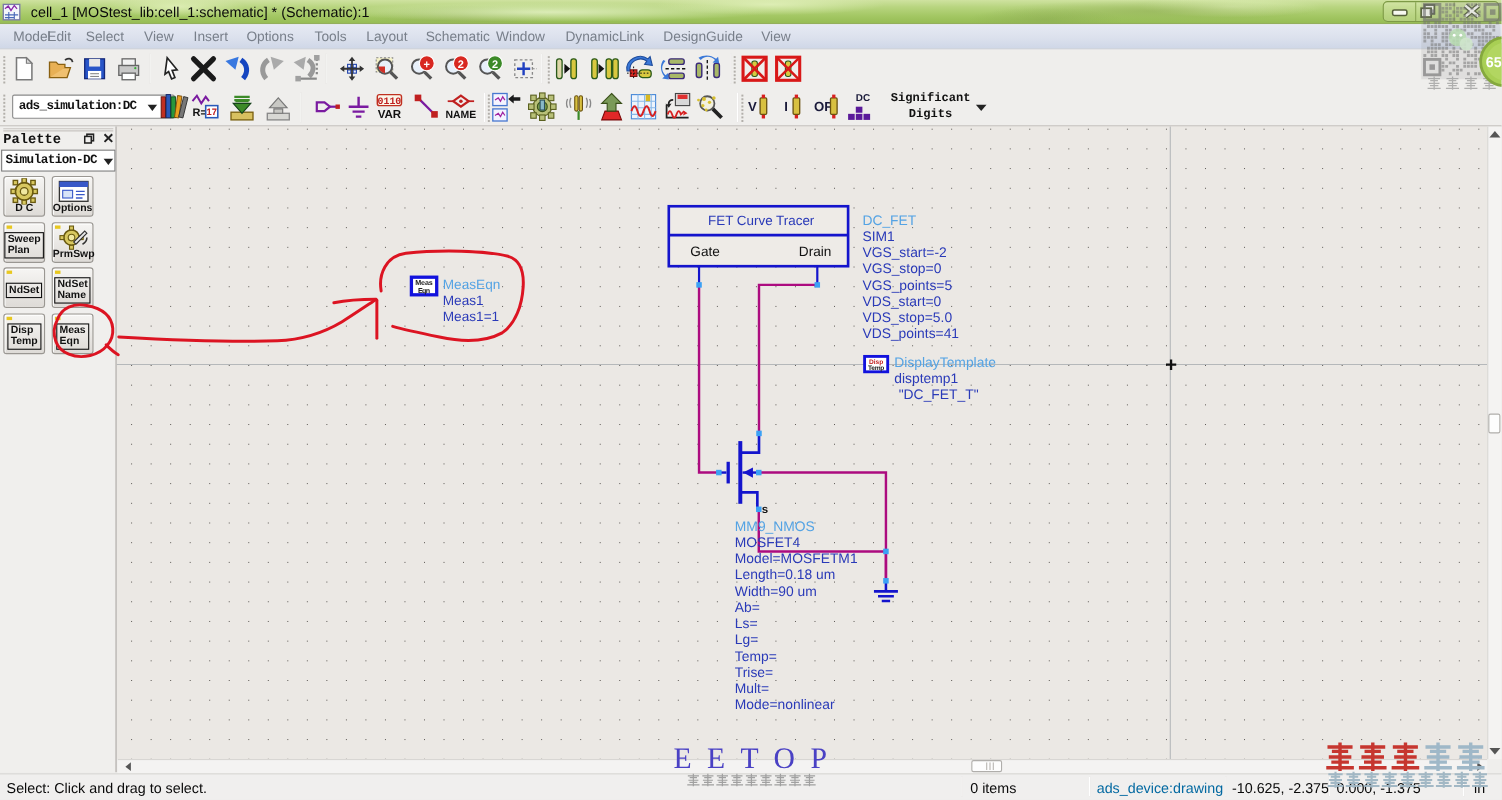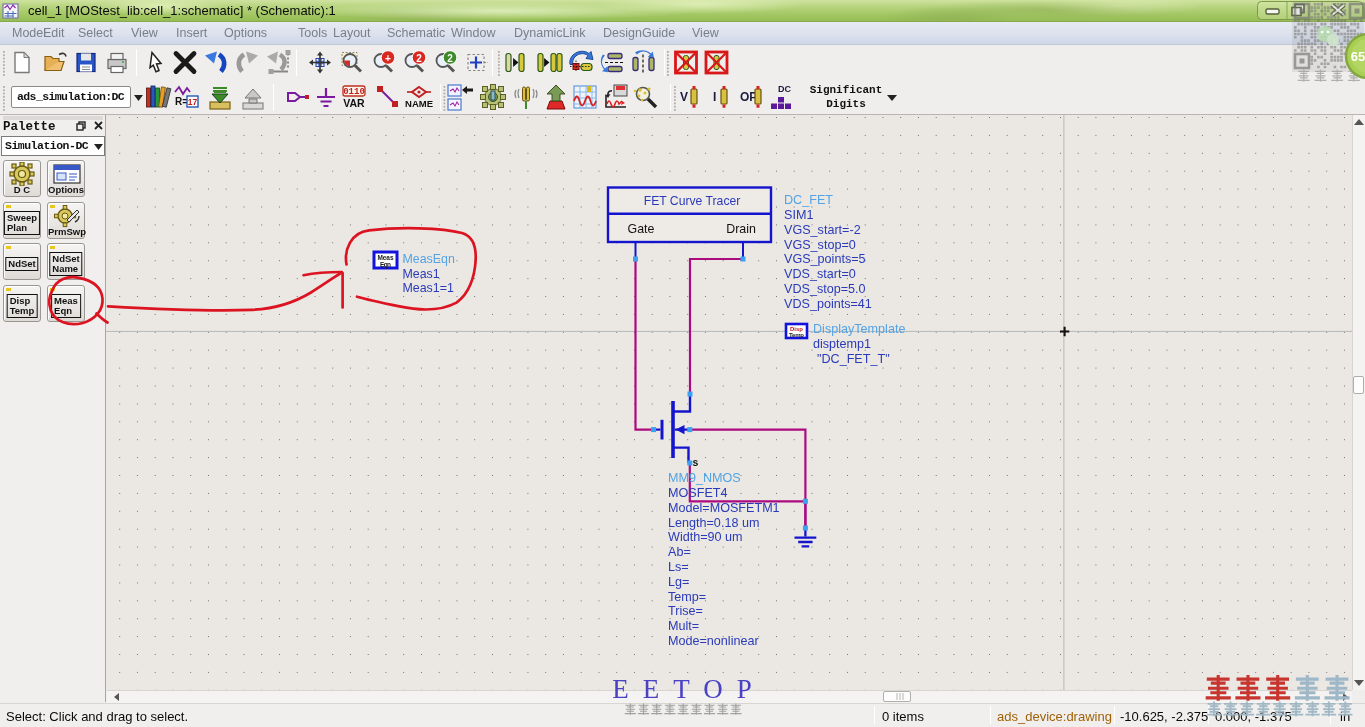--- a/index.html
+++ b/index.html
@@ -26,21 +26,21 @@
 #panel { left:0; top:115px; width:106px; height:587px; background:#f0efed; border-right:1px solid #a9a6a2; }
 #paltitle { left:3px; top:120px; font-family:"Liberation Mono",monospace; font-size:12.5px; font-weight:bold; color:#111; }
 #palcombo { left:1px; top:136px; width:104px; height:20px; background:#fff; border:1px solid #7a7a7a; }
 #palcombo span { position:absolute; left:3px; top:2px; font-family:"Liberation Mono",monospace; font-size:11.5px; font-weight:bold; color:#111; letter-spacing:-0.5px; }
 .pbtn { position:absolute; width:38px; height:37px; background:linear-gradient(180deg,#f6f5f3,#dedbd7);
   border:1px solid #9a9792; border-radius:3px; box-shadow:inset 1px 1px 0 #fff; }
 .pbox { position:absolute; border:1.4px solid #111; color:#111; font-size:9.5px; font-weight:bold;
   line-height:10px; text-align:left; font-family:"Liberation Sans"; padding:1px 2px; background:transparent; }
 .plab { position:absolute; width:100%; text-align:center; font-size:9.5px; font-weight:bold; color:#111; }
 .ytick { position:absolute; width:5px; height:3px; background:#e8c820; left:2px; top:2px; }
-#combo { left:11px; top:86px; width:120px; height:22px; background:#fff; border:1px solid #8a8a8a; border-radius:2px; }
+#combo { left:11px; top:86px; width:148px; height:22px; background:#fff; border:1px solid #8a8a8a; border-radius:2px; }
 #combo span { position:absolute; left:5px; top:3px; font-family:"Liberation Mono",monospace; font-size:11.5px; font-weight:bold; color:#111; letter-spacing:-0.6px; }
 #sigdig { left:804px; top:84px; width:84px; font-family:"Liberation Mono",monospace; font-size:11px; font-weight:bold; color:#111; text-align:center; line-height:13.5px; }
 #canvas { left:106px; top:115px; width:1246px; height:575px; background:#ebe8e4; }
 #hscroll { left:107px; top:690px; width:1245px; height:13px; background:#f4f3f2; border-top:1px solid #d8d6d3; }
 #hthumb { left:883px; top:691px; width:28px; height:11px; background:#fdfdfd; border:1px solid #b0aeab; border-radius:2px; }
 #vscroll { left:1352px; top:115px; width:13px; height:575px; background:#f4f3f2; border-left:1px solid #d8d6d3; }
 #vthumb { left:1353px; top:376px; width:11px; height:18px; background:#fdfdfd; border:1px solid #b0aeab; border-radius:2px; }
 #status { left:0; top:703px; width:1365px; height:24px; background:#f0efee; border-top:1px solid #d8d6d3; font-size:13px; color:#0a0a0a; }
 #status span { position:absolute; top:5px; }
 .vsep { position:absolute; top:706px; height:18px; width:1px; background:#cfccc8; border-right:1px solid #fff; }
@@ -54,21 +54,21 @@
     <div class="blob2 abs"></div>
   </div>
 <div id="titletext" class="abs">cell_1 [MOStest_lib:cell_1:schematic] * (Schematic):1</div>
 <div id="menubar" class="abs">
 <span style="left:12px">Model</span>
     <span style="left:43px">Edit</span>
     <span style="left:78px">Select</span>
 <span style="left:131px">View</span>
     <span style="left:176px">Insert</span>
     <span style="left:224px">Options</span>
-<span style="left:298px">Tools</span>
+<span style="left:286px">Tools</span>
     <span style="left:333px">Layout</span>
     <span style="left:387px">Schematic</span>
 <span style="left:451px">Window</span>
     <span style="left:514px">DynamicLink</span>
     <span style="left:603px">DesignGuide</span>
 <span style="left:692px">View</span>
 </div>
 <div id="tb" class="abs"></div>
 <div class="sep" style="left:136px;top:49px;height:27px"></div>
 <div class="sep" style="left:296px;top:49px;height:27px"></div>
@@ -261,21 +261,21 @@
 <svg class="abs" width="12" height="10" style="left:1353px;top:117px">
     <path d="M6,2 L1,8 L11,8 Z" fill="#555"></path>
   </svg>
 <svg class="abs" width="12" height="10" style="left:1353px;top:678px">
     <path d="M6,8 L1,2 L11,2 Z" fill="#555"></path>
   </svg>
 
 <div id="status" class="abs">
 <span style="left:6px">Select: Click and drag to select.</span>
 <span style="left:882px">0 items</span>
-<span style="left:997px;color:#a16207">ads_device:drawing</span>
+<span style="left:997px;color:#0369a1">ads_device:drawing</span>
 <span style="left:1120px">-10.625, -2.375</span>
 <span style="left:1215px">0.000, -1.375</span>
 <span style="left:1340px">in</span>
 </div>
 <div class="vsep" style="left:874px"></div>
 <div class="vsep" style="left:990px"></div>
 <div class="vsep" style="left:1114px"></div>
 <div class="vsep" style="left:1208px"></div>
 <div class="vsep" style="left:1330px"></div>
 

